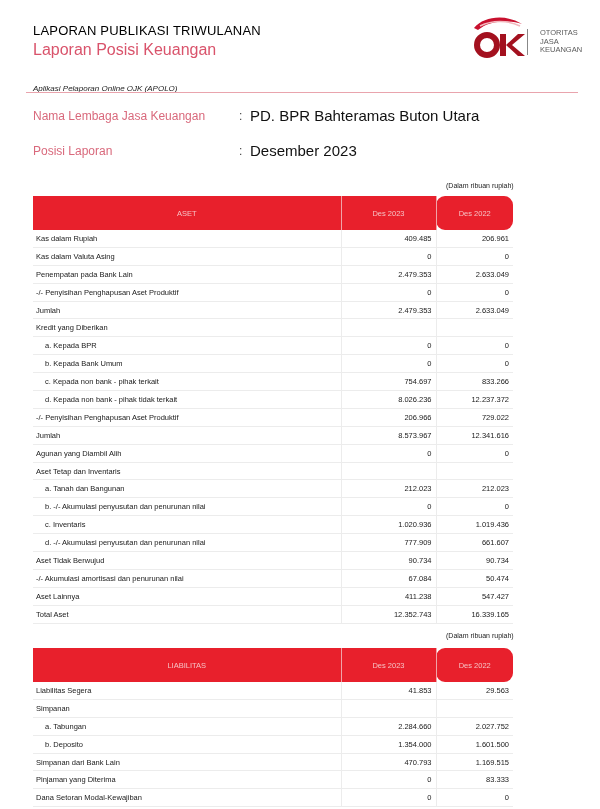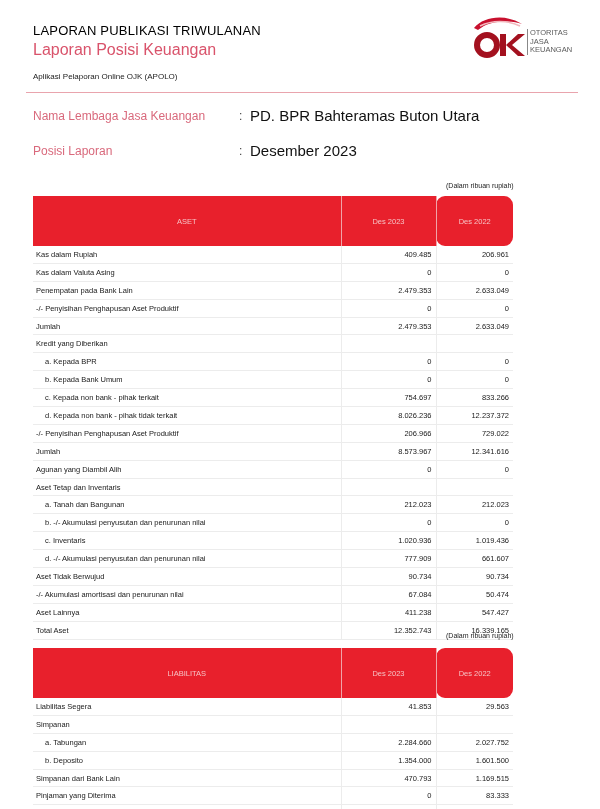--- a/index.html
+++ b/index.html
@@ -1,29 +1,29 @@
 <!DOCTYPE html>
 <html><head>
 <meta charset="utf-8">
 <style>
   html, body { margin:0; padding:0; background:#ffffff; }
   body { width:600px; height:809px; position:relative; overflow:hidden; font-family:"Liberation Sans", sans-serif; color:#1a1a1a; }
   .title1 { position:absolute; left:33px; top:23px; font-size:13px; color:#000000; letter-spacing:0.2px; }
   .title2 { position:absolute; left:33px; top:41px; font-size:16px; color:#d9536b; }
-  .subtitle { position:absolute; left:33px; top:72px; font-size:8px; color:#222; }
+  .subtitle { position:absolute; left:33px; top:84px; font-size:8px; color:#222;font-style:italic; }
   .rule { position:absolute; left:26px; top:92px; width:552px; height:1px; background:#e9a4ad; }
   .logo { position:absolute; left:470px; top:14px; width:115px; height:46px; }
-  .logo-text { position:absolute; left:527px; top:29px; font-size:7.5px; line-height:8.5px; color:#5a5a5a; border-left:1px solid #888; padding-left:2px; }
+  .logo-text { position:absolute; left:527px; top:29px; font-size:7.5px; line-height:8.5px; color:#5a5a5a; border-left:1px solid #888; padding-left:12px; }
   .meta-label { position:absolute; left:33px; font-size:12px; color:#d9697c; }
   .meta-colon { position:absolute; left:239px; font-size:12px; color:#444; }
   .meta-value { position:absolute; left:250px; font-size:15px; color:#111; }
   .unit { position:absolute; font-size:7px; color:#222; left:446px; }
   table.fin { position:absolute; left:33px; width:480px; border-collapse:collapse; table-layout:fixed; }
   table.fin col.c1 { width:308px; } table.fin col.c2 { width:95px; } table.fin col.c3 { width:77px; }
-  table.fin th { background:#e8202c; color:#f6c0c3; font-weight:normal; font-size:7.5px; height:26px; padding:12px; border-right:1px solid #f0a3a8; text-align:center; }
+  table.fin th { background:#e8202c; color:#f6c0c3; font-weight:normal; font-size:7.5px; height:26px; padding:4px; border-right:1px solid #f0a3a8; text-align:center; }
   table.fin th:last-child { border-right:none;border-radius:9px; }
   table.fin td { font-size:7.5px; height:16.9px; padding:0 3px; border-bottom:1px solid #ececec; border-right:1px solid #ececec; white-space:nowrap; }
   table.fin td:last-child { border-right:none; }
   table.fin td.num { text-align:right; padding-right:4px; }
   table.fin td.ind1 { padding-left:12px; }
 </style>
 </head>
 <body>
 
 <div class="title1">LAPORAN PUBLIKASI TRIWULANAN</div>

